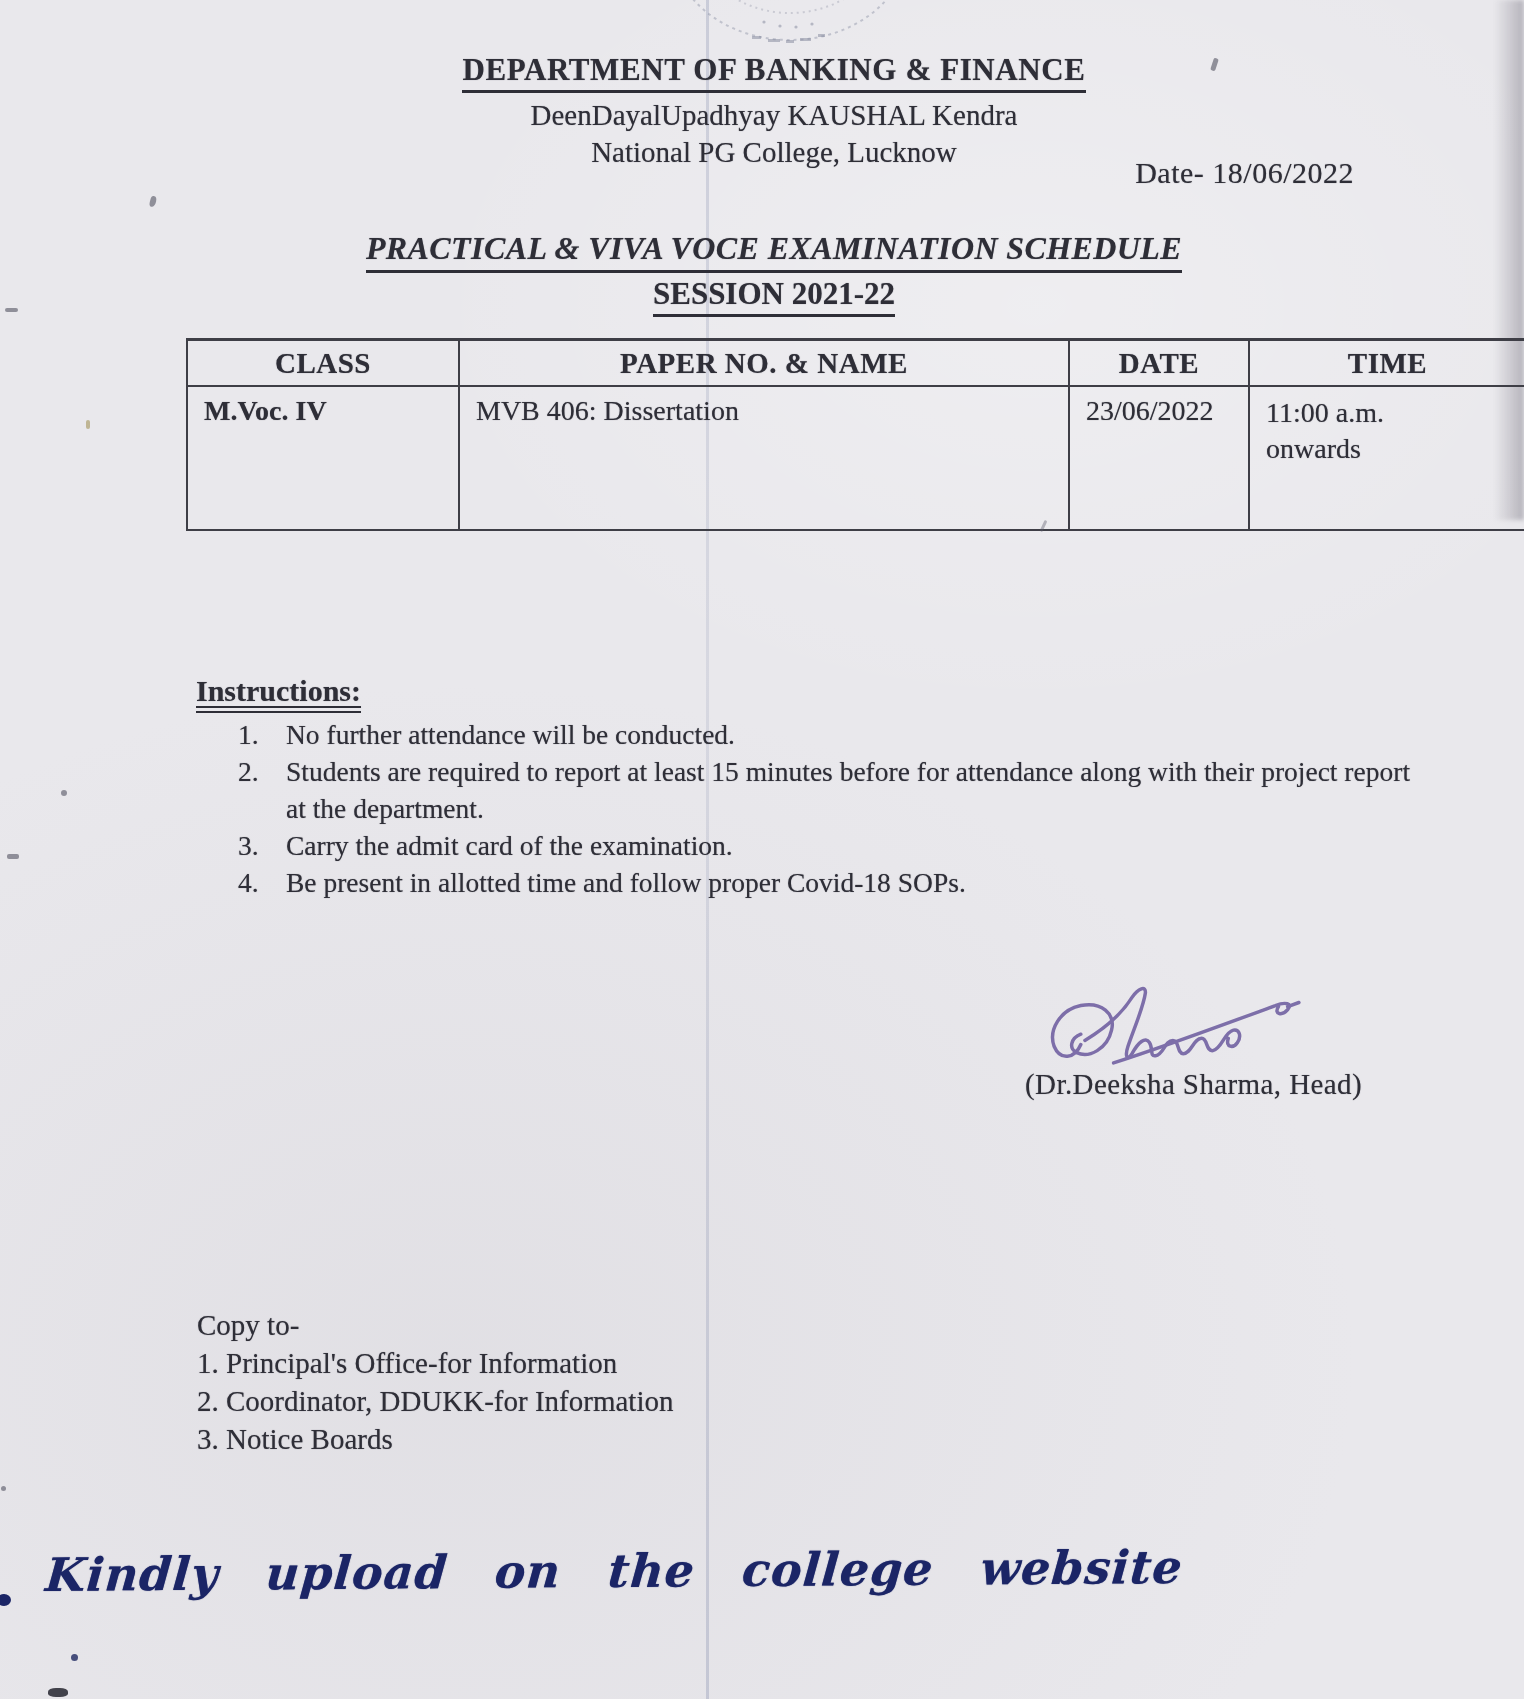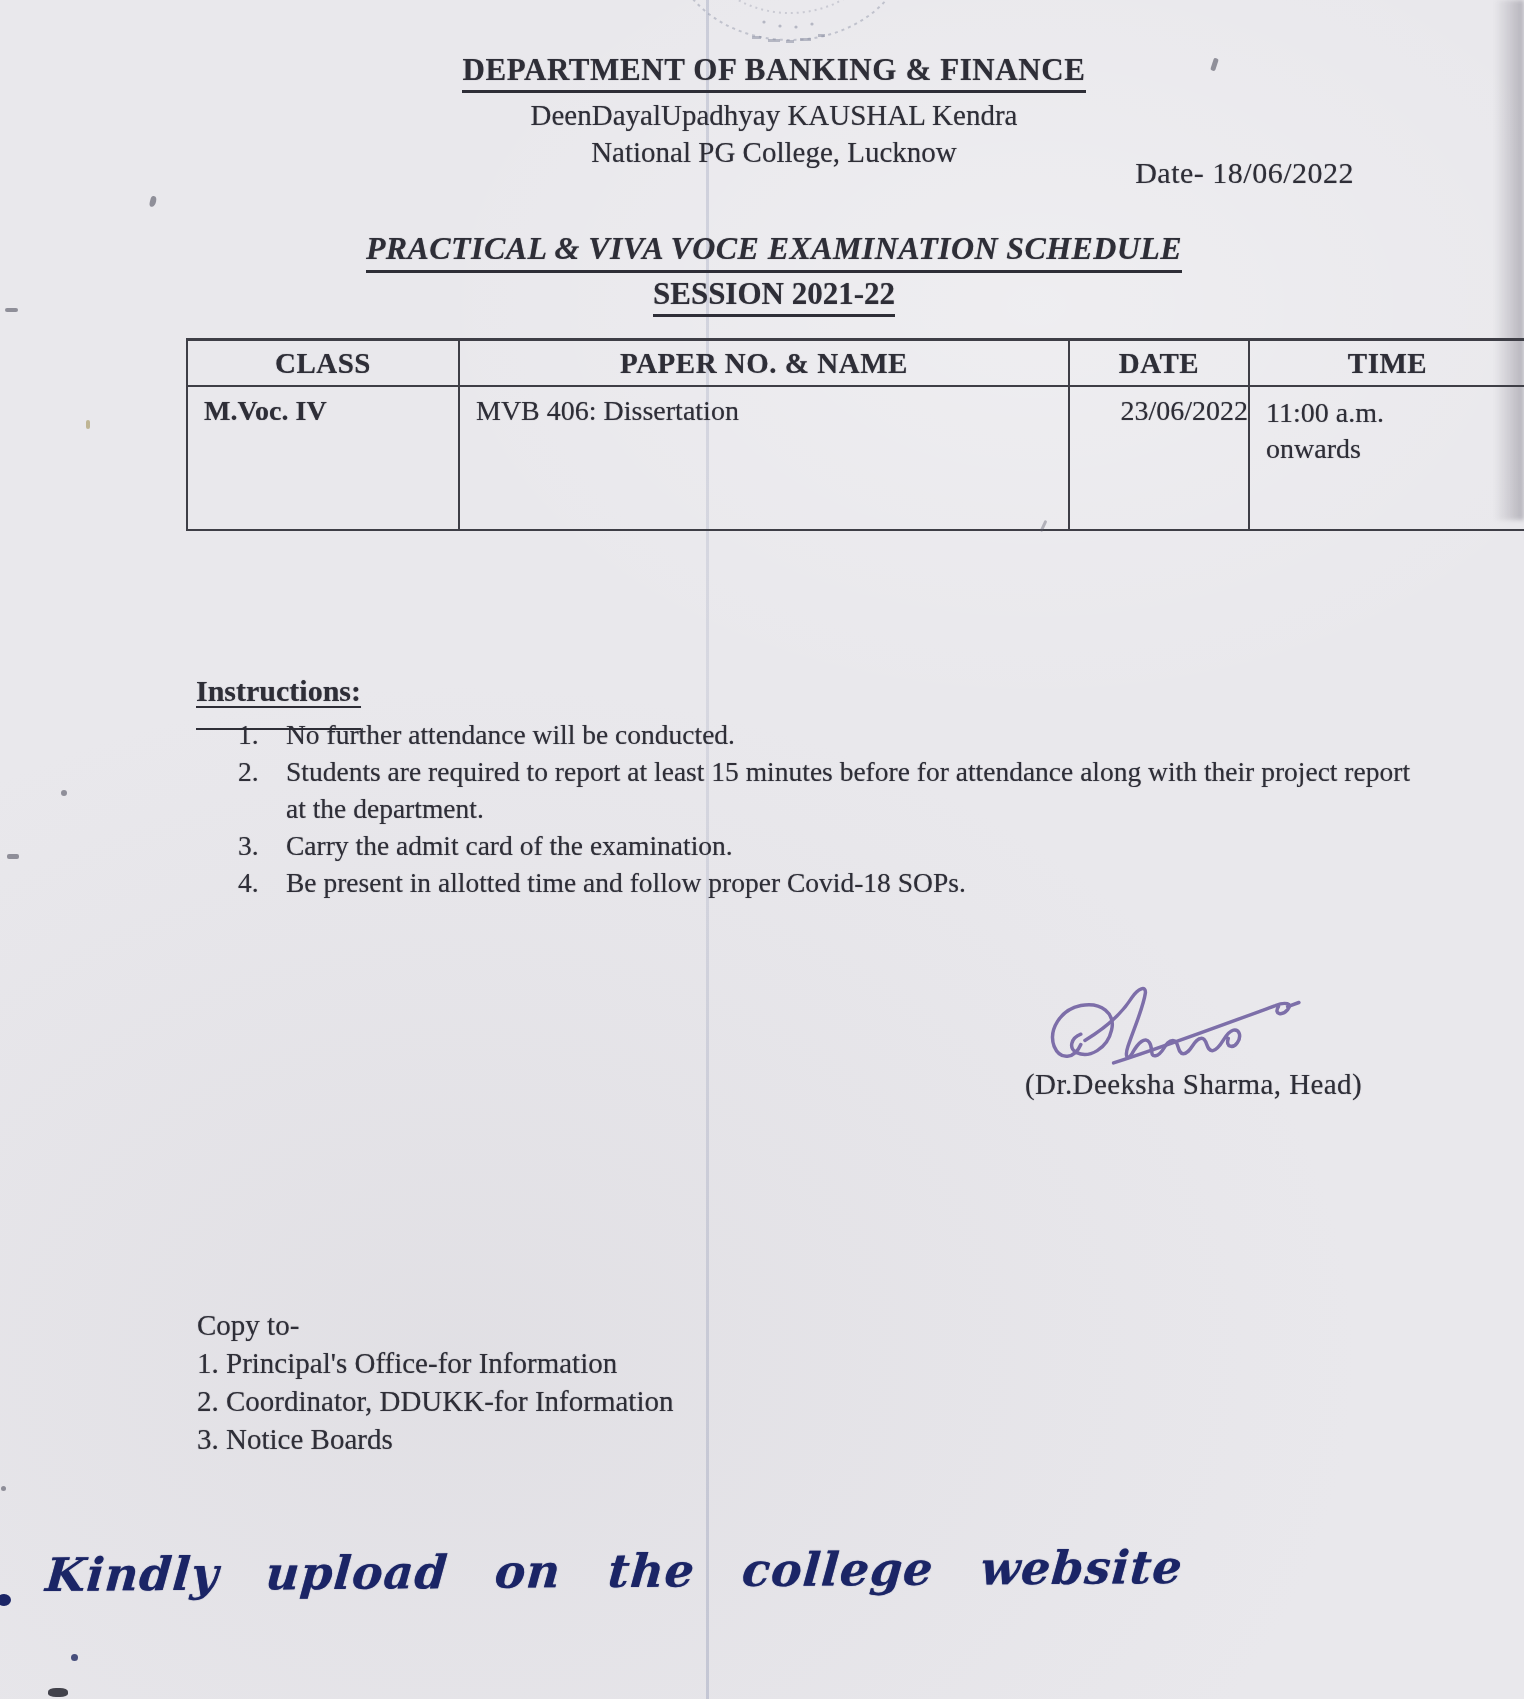--- a/index.html
+++ b/index.html
@@ -31,27 +31,27 @@
   .doc-title > span{display:inline-block;border-bottom:3px solid #2e2e37;padding-bottom:3px;font-style:italic;}
   .session{position:absolute;left:0;top:276px;width:1548px;text-align:center;font-size:31px;font-weight:bold;}
   .session > span{display:inline-block;border-bottom:3px solid #2e2e37;padding-bottom:2px;}
   
   table.sched{position:absolute;left:186px;top:338px;width:1338px;border-collapse:collapse;table-layout:fixed;}
   table.sched th,table.sched td{border:2px solid #3e3e46;}
   table.sched{border-top:3px solid #3e3e46;}
   table.sched th{height:44px;font-size:29px;font-weight:bold;text-align:center;letter-spacing:.5px;padding:0;}
   table.sched td{height:122px;font-size:28px;vertical-align:top;padding:8px 0 12px 16px;}
   td.c-class{font-weight:bold;}
-  td.c-date{text-align:right;padding-left:0;}
+  td.c-date{text-align:left;padding-left:0;}
   td.c-time .wrapbox{display:inline-block;max-width:165px;line-height:36px;}
   col.w1{width:272px;} col.w2{width:610px;} col.w3{width:180px;} col.w4{width:276px;}
   .cut-right{border-right:none !important;}
   
   .ins-heading{position:absolute;left:196px;top:674px;font-size:30px;font-weight:bold;}
-  .ins-heading > span{display:inline-block;border-bottom:2px solid #2e2e37;padding-bottom:20px;
+  .ins-heading > span{display:inline-block;border-bottom:2px solid #2e2e37;padding-bottom:3px;
     text-decoration:underline;text-decoration-thickness:2px;text-underline-offset:5px;}
   .ins-list{position:absolute;left:238px;top:716px;width:1180px;font-size:27.5px;line-height:37px;}
   .ins-item{display:flex;}
   .ins-item .marker{width:48px;flex:0 0 48px;}
   .ins-item .txt{flex:1;max-width:1165px;}
   
   .signature{position:absolute;left:1046px;top:972px;width:256px;height:104px;}
   .sign-name{position:absolute;right:162px;top:1068px;font-size:29px;font-weight:normal;letter-spacing:.4px;}
   
   .copy-block{position:absolute;left:197px;top:1306px;font-size:29px;line-height:38px;}

